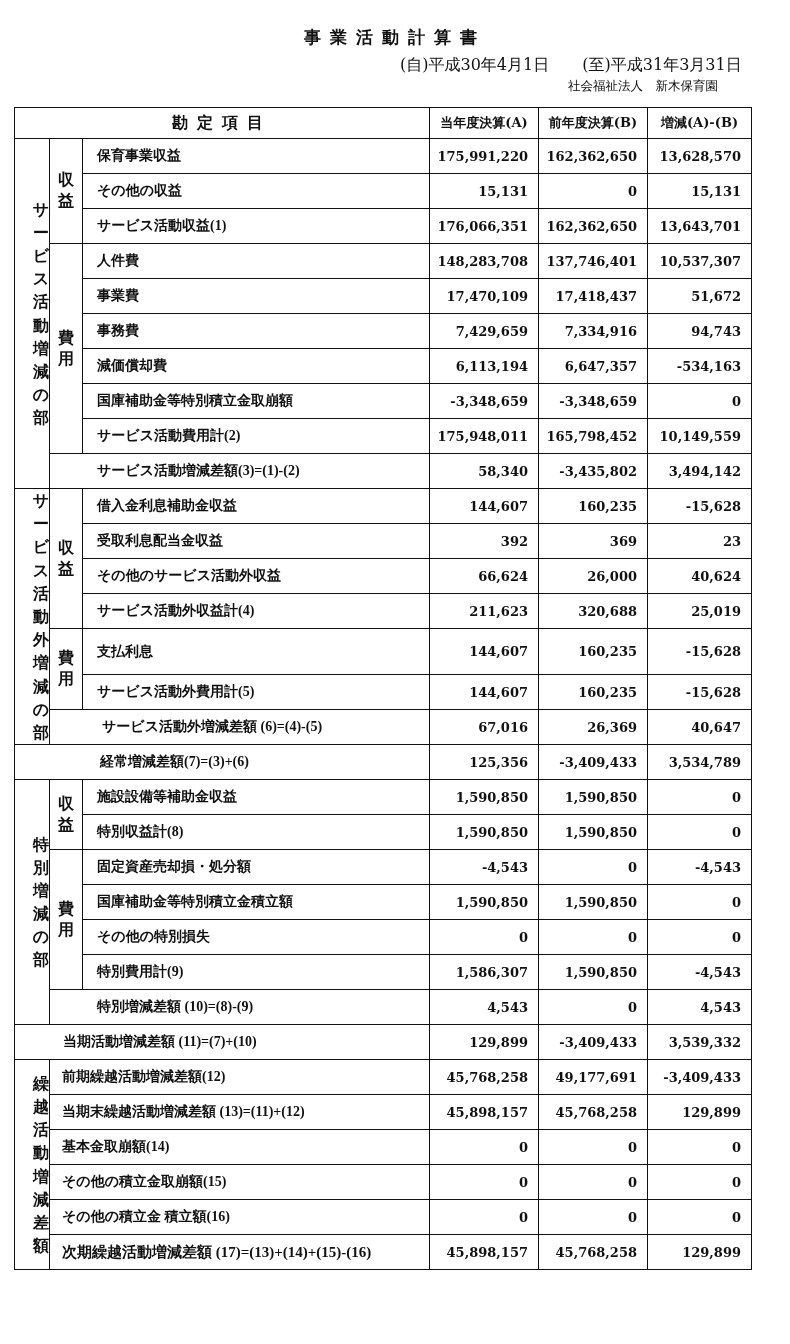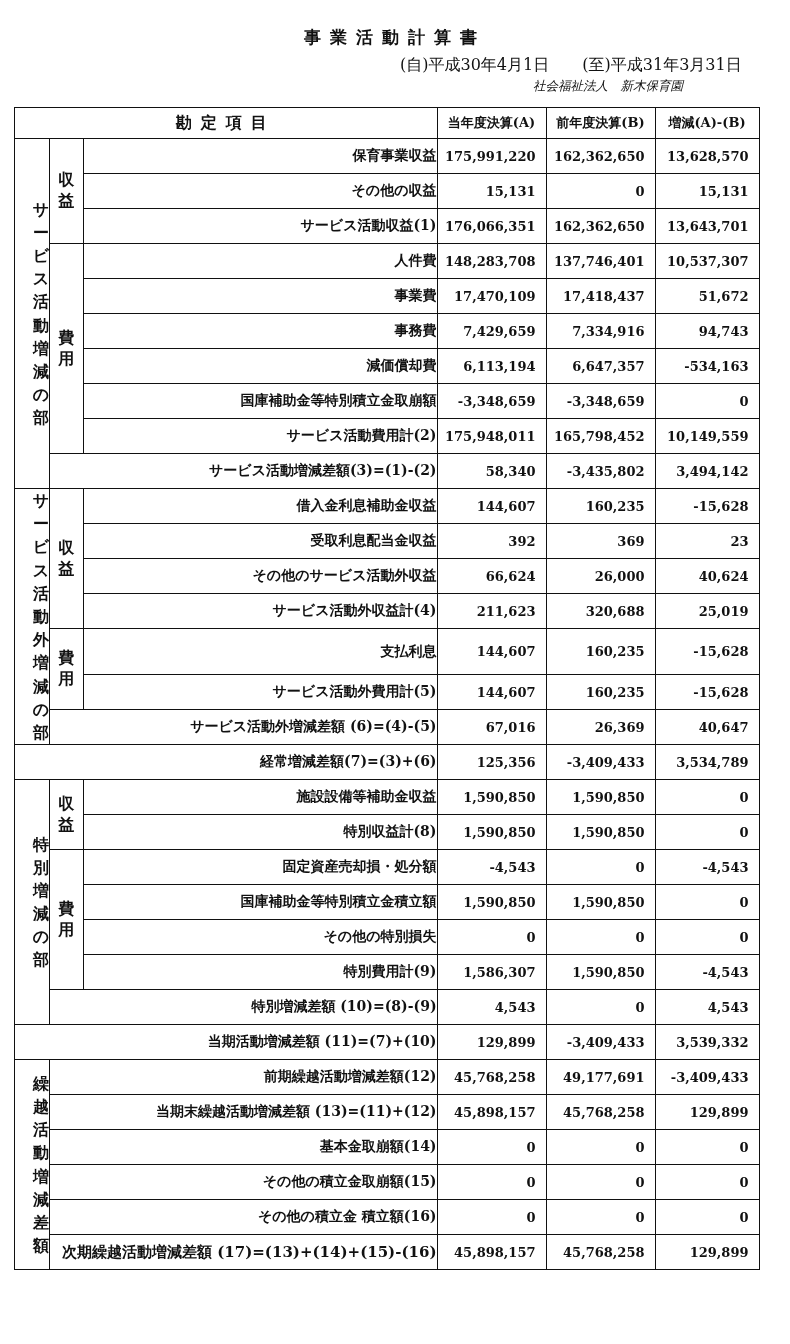--- a/index.html
+++ b/index.html
@@ -1,26 +1,26 @@
 <!DOCTYPE html>
 <html><head>
 <meta charset="utf-8">
 <style>
   html,body{margin:0;padding:0;background:#fff;}
   body{width:790px;height:1344px;position:relative;font-family:"DejaVu Serif","Liberation Serif",serif;color:#111;overflow:hidden;}
   .title{position:absolute;top:26px;left:0;width:790px;text-align:center;font-size:17px;font-weight:bold;letter-spacing:9px;}
   .period{position:absolute;top:55px;left:400px;font-size:16px;}
   .period span{margin-right:28px;}
-  .org{position:absolute;top:78px;left:533px;font-size:12.5px;font-style:italic;}
+  .org{position:absolute;top:78px;left:568px;font-size:12.5px;}
   table{position:absolute;left:14px;top:107px;border-collapse:collapse;table-layout:fixed;}
   td,th{border:1.5px solid #111;padding:0;font-size:14px;height:34px;}
   th{font-weight:bold;font-size:13px;height:30px;}
   th.head-item{font-size:16px;letter-spacing:9px;}
   td.num{text-align:right;padding-right:10px;font-weight:bold;font-size:13px;}
-  td.lbl{padding-left:14px;font-weight:bold;text-align:right;white-space:nowrap;}
+  td.lbl{padding-left:14px;font-weight:bold;text-align:left;white-space:nowrap;font-family:Liberation Serif, serif;}
   td.sect{text-align:right;vertical-align:middle;font-weight:bold;font-size:16px;line-height:1.45;}
   td.sub{text-align:center;font-weight:bold;font-size:16px;}
   .vt{display:inline-block;width:18px;word-break:break-all;}
 </style>
 </head>
 <body>
 
 <div class="title">事業活動計算書</div>
 <div class="period">
   <span>(自)平成30年4月1日</span>

